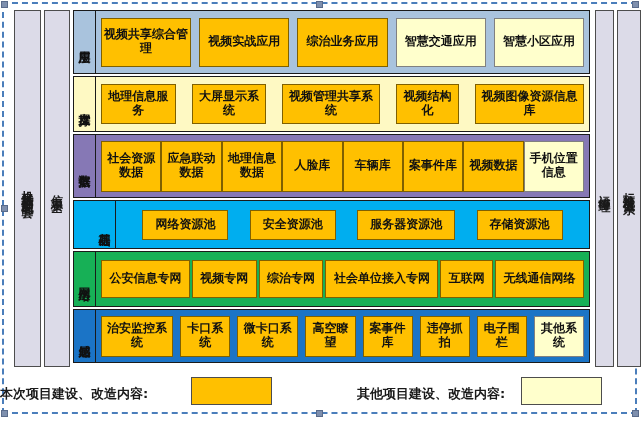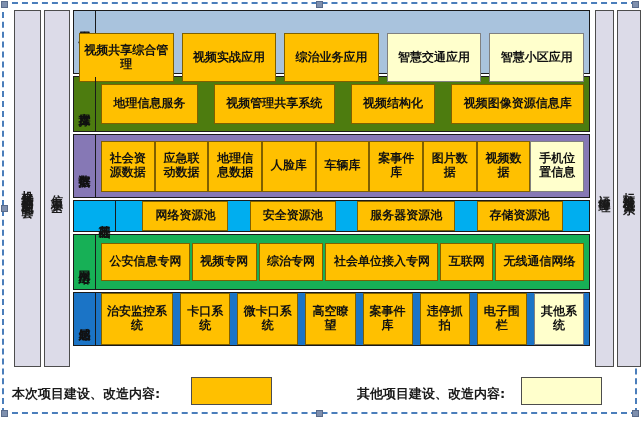--- a/index.html
+++ b/index.html
@@ -18,48 +18,48 @@
     letter-spacing:2px;line-height:1;color:#1a1a1a;}
   .vbar-l1{left:14px;width:27px;}
   .vbar-l2{left:44px;width:26px;}
   .vbar-r1{left:595px;width:19px;}
   .vbar-r2{left:617px;width:24px;}
 
   
   .layer-stack{position:absolute;left:73px;top:10px;width:517px;height:357px;}
   .band{display:flex;border:1px solid #1a1a1a;box-sizing:border-box;}
   .band + .band{margin-top:2px;}
-  .band-0{height:64px;flex-direction:column;}
+  .band-0{height:64px;}
   .band-1{height:56px;}
   .band-2{height:64px;}
-  .band-3{height:32px;padding-left:20px;}
+  .band-3{height:49px;padding-left:20px;}
   .band-4{height:56px;}
   .band-5{height:54px;}
   .band-label{width:22px;flex:0 0 22px;border-right:1px solid #1a1a1a;box-sizing:border-box;
     display:flex;align-items:center;justify-content:center;}
   .band-label span{writing-mode:vertical-rl;text-orientation:upright;font-size:12px;font-weight:700;
     line-height:1;letter-spacing:1px;color:#111;}
   .band-content{flex:1 1 auto;display:flex;align-items:center;padding:0 5px;min-width:0;}
 
   .box{display:flex;align-items:center;justify-content:center;text-align:center;
     font-size:12px;font-weight:700;line-height:1.15;color:#111;
     background:var(--current);border:1px solid var(--current-border);box-sizing:border-box;
     padding:1px 2px;min-width:0;}
   .box-other{background:var(--other);border-color:var(--other-border);}
 
   .band-0 .band-content{gap:8px;}  .band-0 .box{height:49px;flex:1 1 0;}
   .band-1 .band-content{gap:16px;justify-content:flex-start;} .band-1 .box{height:40px;flex:1 1 auto;}
   .band-2 .band-content{align-items:center;}  .band-2 .box{height:51px;flex:1 1 0;}
   .band-3 .band-content{justify-content:space-evenly;gap:0;} .band-3 .box{height:30px;flex:0 1 auto;padding:1px 12px;}
   .band-4 .band-content{gap:2px;} .band-4 .box{height:38px;flex:1 1 auto;}
-  .band-5 .band-content{gap:7px;}  .band-5 .box{height:52px;flex:1 1 auto;}
+  .band-5 .band-content{gap:7px;}  .band-5 .box{height:41px;flex:1 1 auto;}
 
   
   .legend-label{position:absolute;font-size:13px;font-weight:600;color:#1a1a1a;white-space:nowrap;}
-  .legend-label-1{left:12px;top:385px;text-align:center;}
+  .legend-label-1{left:0;top:385px;text-align:center;}
   .legend-label-2{left:357px;top:385px;}
   .swatch{position:absolute;top:377px;width:81px;height:28px;box-sizing:border-box;}
   .swatch-current{left:191px;background:var(--current);border:1.5px solid #4d4d4d;}
   .swatch-other{left:521px;background:var(--other);border:1.5px solid #4d4d4d;}
 </style>
 </head>
 <body>
 
 <div class="canvas">
 
@@ -86,43 +86,43 @@
           <span>应用层</span>
         </div>
         <div class="band-content">
           <div class="box">视频共享综合管理</div>
           <div class="box">视频实战应用</div>
           <div class="box">综治业务应用</div>
           <div class="box box-other">智慧交通应用</div>
           <div class="box box-other">智慧小区应用</div>
         </div>
       </div>
-      <div class="band band-1" style="background: #4d7c0f;">
+      <div class="band band-1" style="background: #fef9c3;">
         <div class="band-label">
           <span>支撑层</span>
         </div>
         <div class="band-content">
           <div class="box">地理信息服务</div>
+          <div class="box">大屏显示系统</div>
           <div class="box">视频管理共享系统</div>
           <div class="box">视频结构化</div>
           <div class="box">视频图像资源信息库</div>
         </div>
       </div>
       <div class="band band-2" style="background: rgb(134, 120, 181);">
         <div class="band-label">
           <span>数据层</span>
         </div>
         <div class="band-content">
           <div class="box">社会资源数据</div>
           <div class="box">应急联动数据</div>
           <div class="box">地理信息数据</div>
           <div class="box">人脸库</div>
           <div class="box">车辆库</div>
           <div class="box">案事件库</div>
-          <div class="box">图片数据</div>
           <div class="box">视频数据</div>
           <div class="box box-other">手机位置信息</div>
         </div>
       </div>
       <div class="band band-3" style="background: rgb(0, 174, 239);">
         <div class="band-label">
           <span>基础层</span>
         </div>
         <div class="band-content">
           <div class="box">网络资源池</div>

